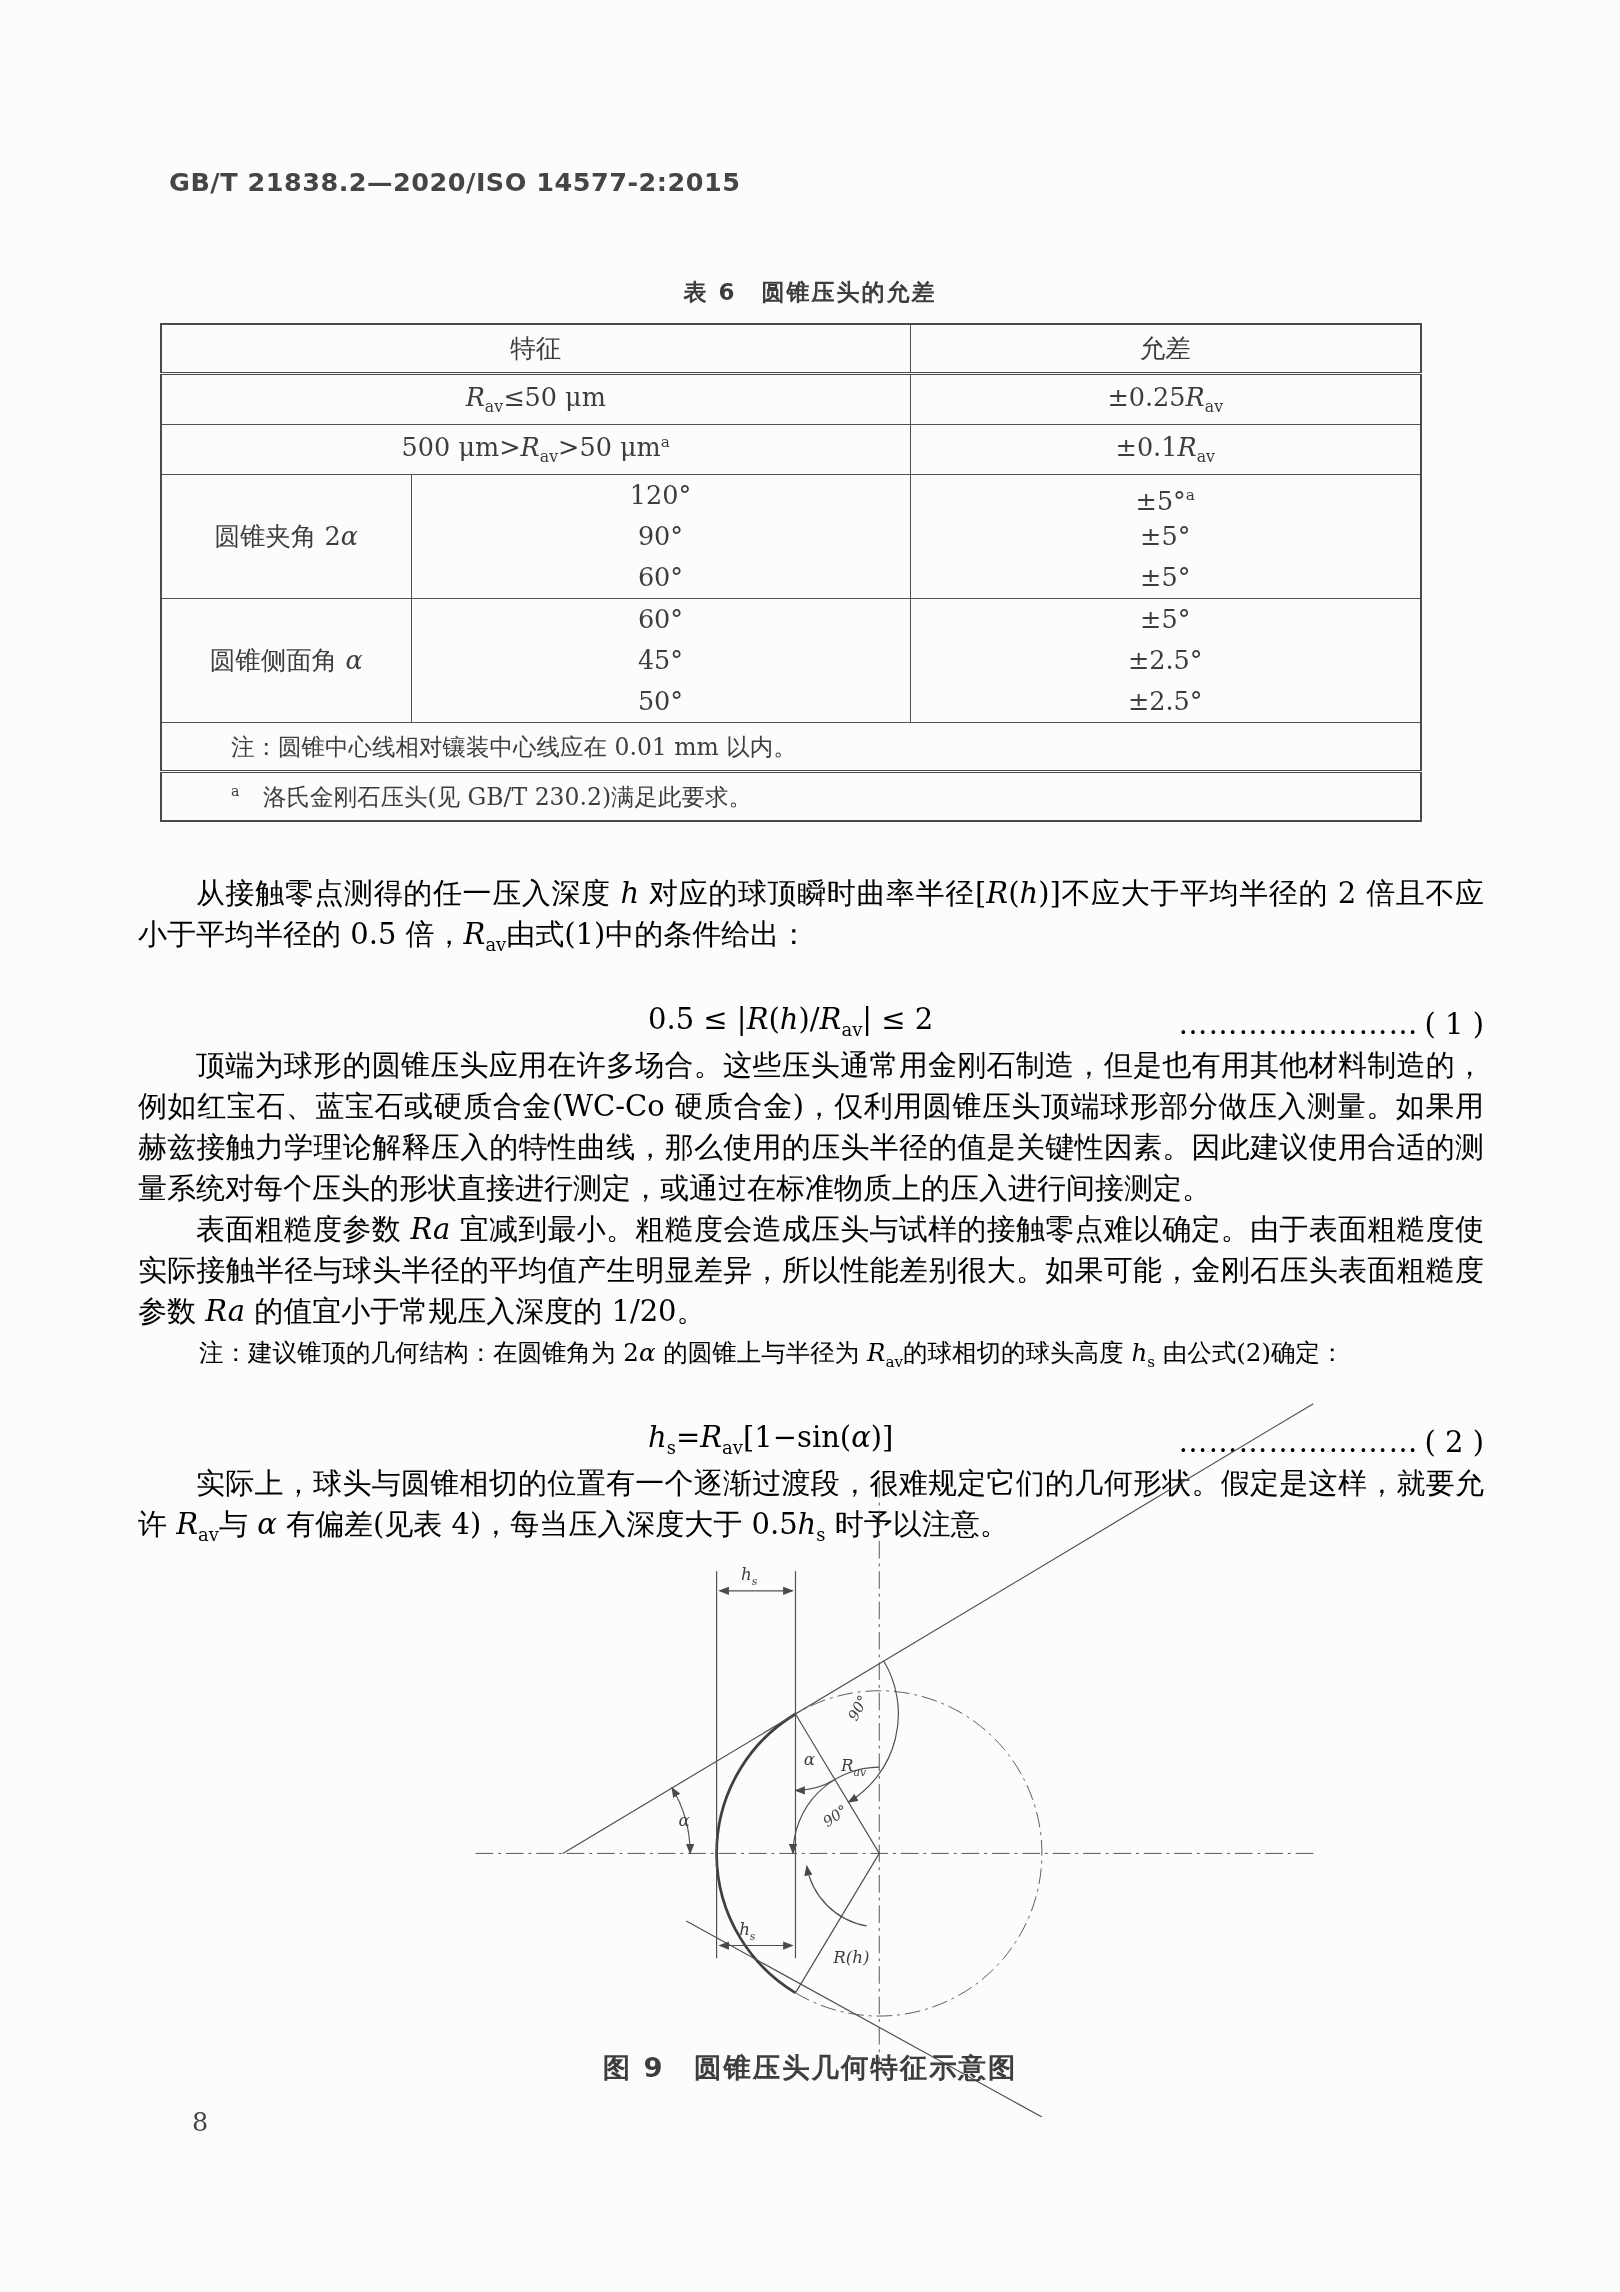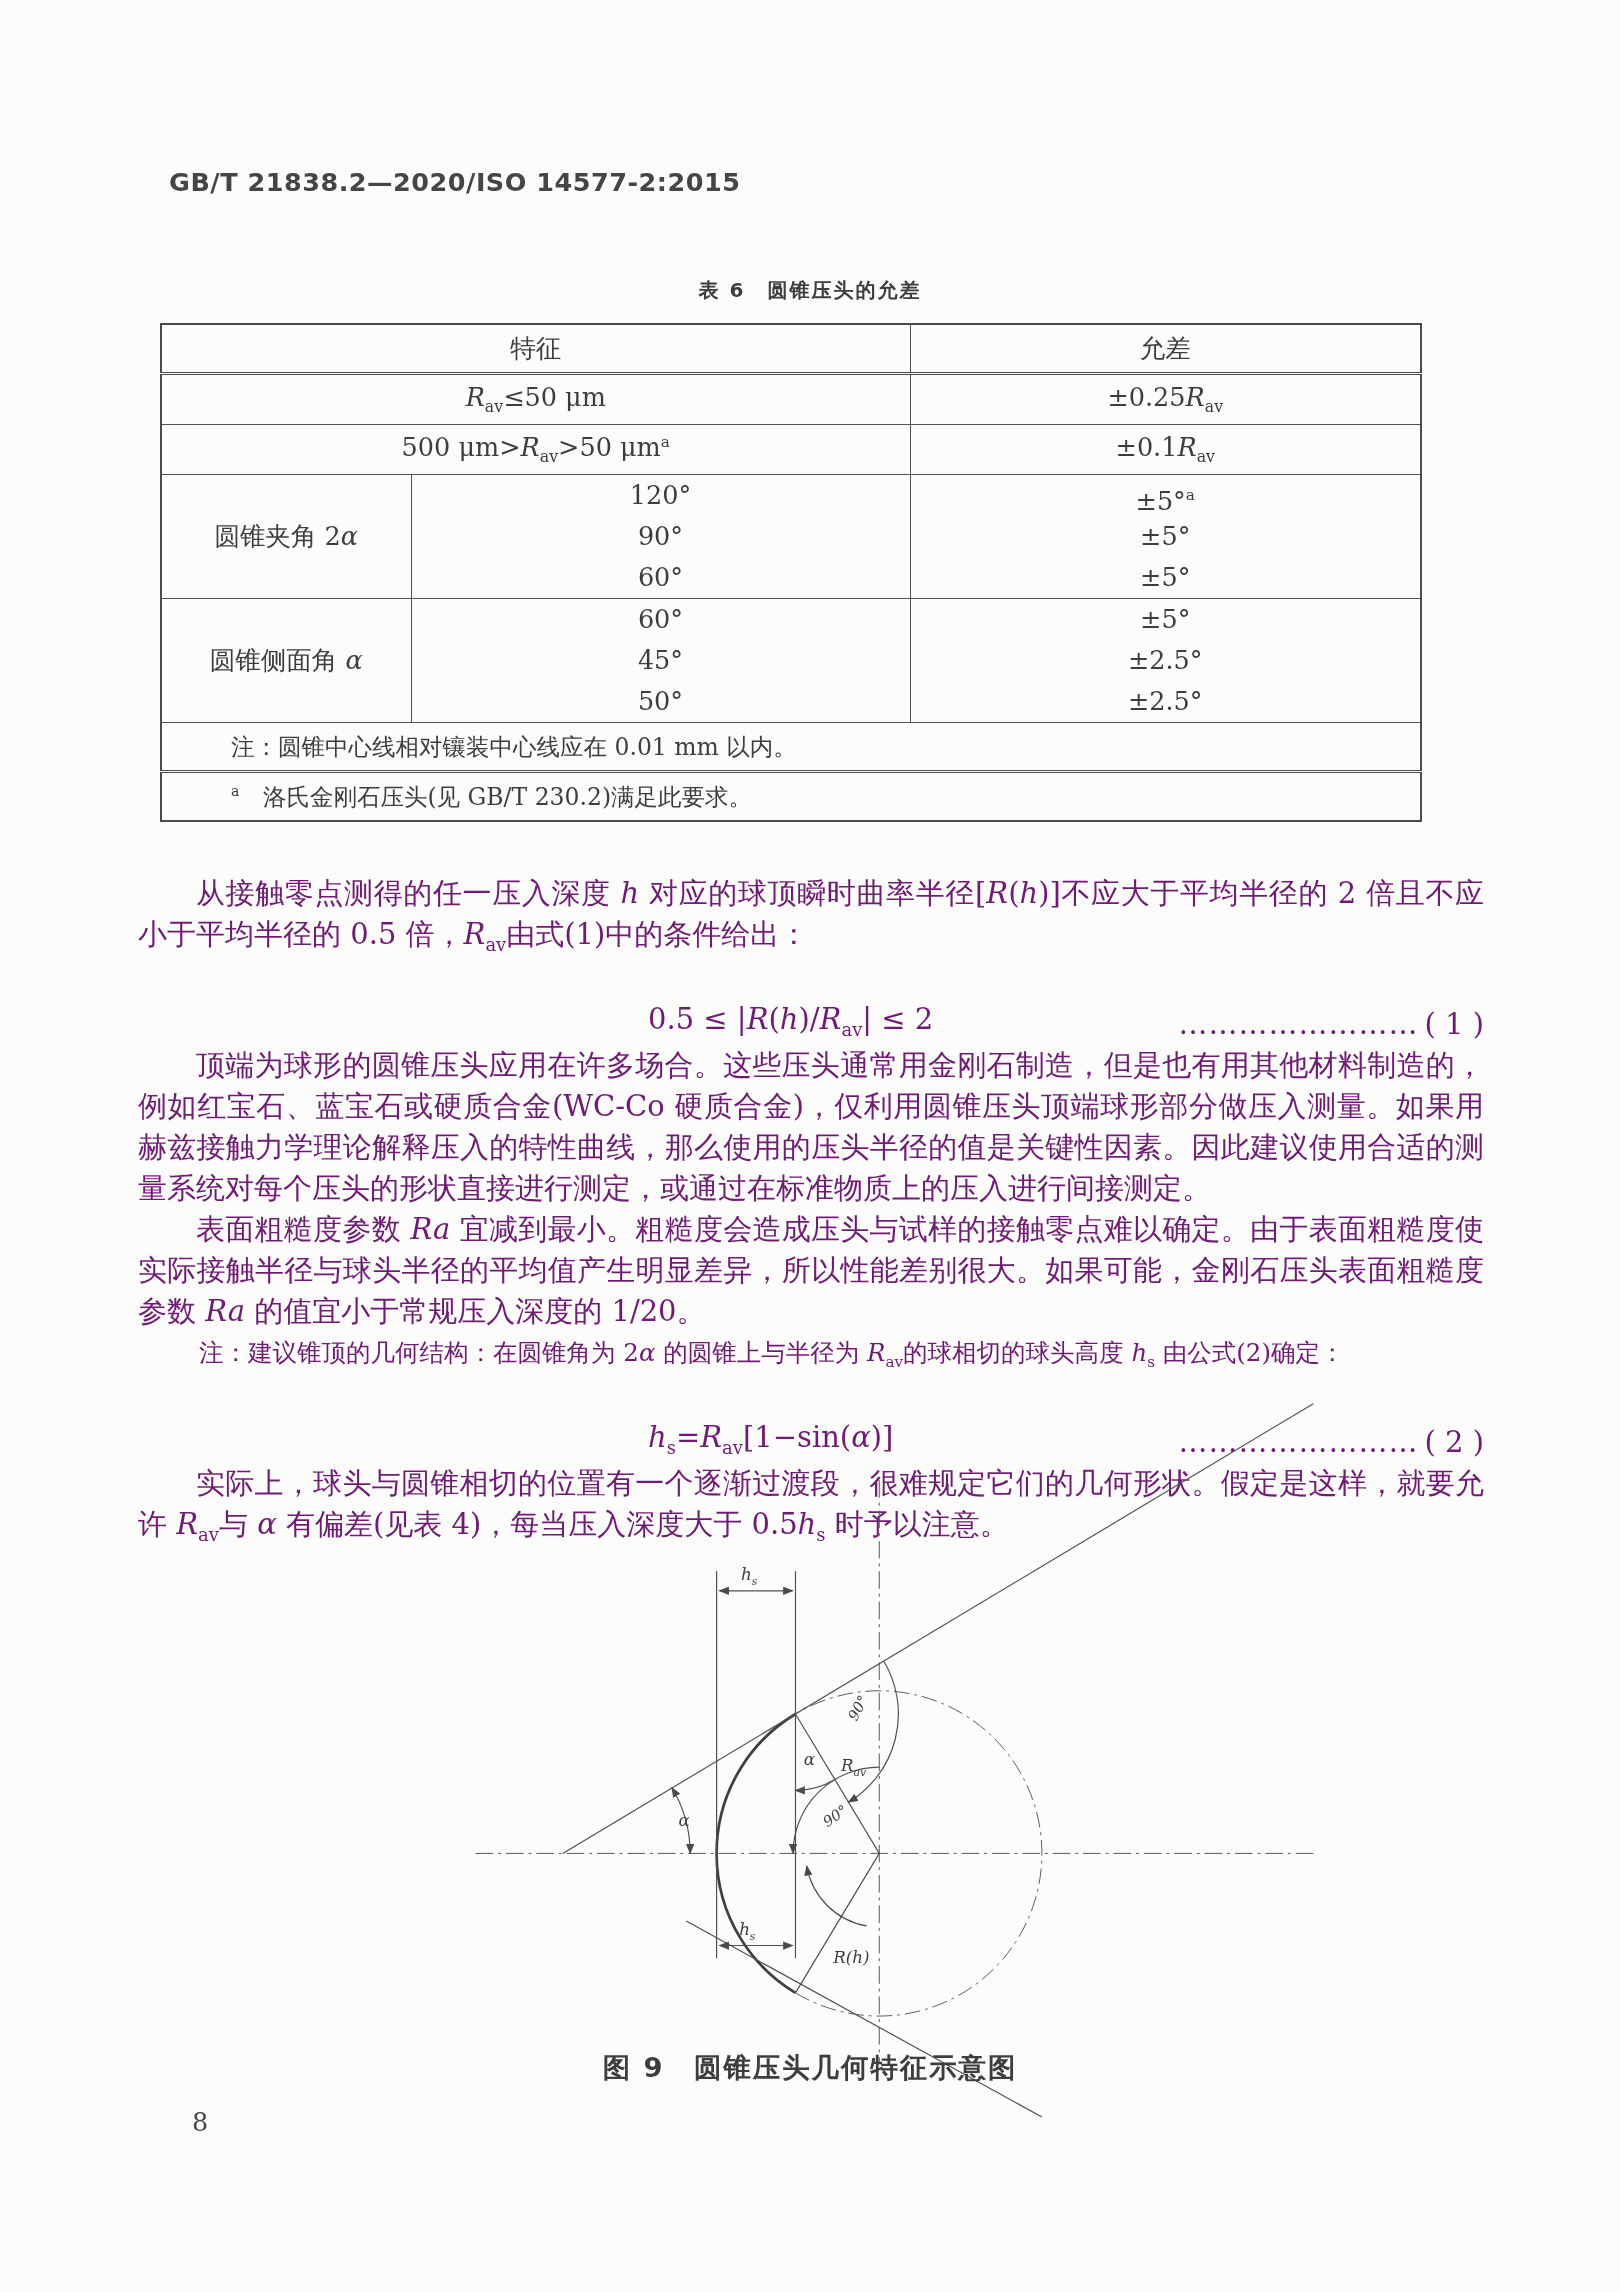--- a/index.html
+++ b/index.html
@@ -11,21 +11,21 @@
   
   .doc-header{
     position:absolute; left:169px; top:167px;
     font-family:"DejaVu Sans", sans-serif;
     font-size:25.5px; font-weight:bold; color:#454545; letter-spacing:0.5px;
   }
   
   .table-title{
     position:absolute; top:277px; left:0; width:100%; text-align:center;
     font-family:"DejaVu Sans", sans-serif;
-    font-size:20px; font-weight:bold; color:#3d3d3d; letter-spacing:2px;
+    font-size:23px; font-weight:bold; color:#3d3d3d; letter-spacing:2px;
   }
   
   table.tol{
     position:absolute; left:160px; top:323px; width:1259px;
     border-collapse:collapse; table-layout:fixed;
     font-size:25.5px; color:#3d3d3d; border:2.9px solid #4a4a4a;
   }
   table.tol td{
     border:1.5px solid #525252; text-align:center; vertical-align:middle; padding:0;
   }
@@ -35,21 +35,21 @@
   .sub-line{height:41px; line-height:41px;}
   tr.t-note td, tr.t-foot td{
     text-align:left; padding-left:69px; font-size:23.5px; height:47px;
   }
   tr.t-foot td{border-top:3.9px double #4a4a4a;}
   sup{font-size:.6em;} sub{font-size:.62em;}
   i{font-style:italic;}
   
   .body-text{
     position:absolute; left:138px; top:873px; width:1346px;
-    font-size:29px; line-height:41px; text-align:justify; color:#701a75;
+    font-size:29px; line-height:41px; text-align:justify; color:#000000;
   }
   .body-text p{margin:0; text-indent:2em;}
   .formula-line{display:flex; align-items:center; height:41px; padding-left:510px; text-indent:0;margin-top:39px;}
   .formula-line .ffill{flex:1;}
   .formula-line .fdots{letter-spacing:1px; white-space:nowrap;}
   .formula-line .fnum{white-space:nowrap; margin-left:5.9px;}
   .note-para{font-size:24.5px !important; text-indent:0 !important; padding-left:61px;}
   
   .figure-wrap{position:absolute; left:451px; top:1387px; width:882px; height:730px;}
   .figure-wrap svg{display:block; width:882px; height:730px;}

